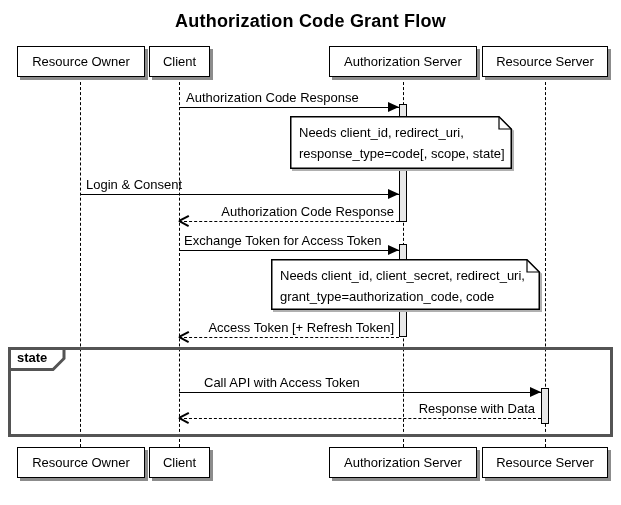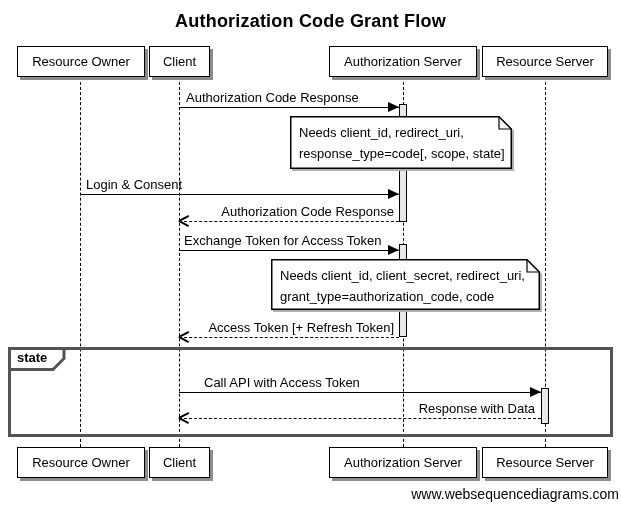--- a/index.html
+++ b/index.html
@@ -167,15 +167,14 @@
   <div class="pbox" style="left:149px; top:447px; width:61px;">
     <span class="pname">Client</span>
   </div>
   <div class="pbox" style="left:329px; top:447px; width:148px;">
     <span class="pname">Authorization Server</span>
   </div>
   <div class="pbox" style="left:482px; top:447px; width:126px;">
     <span class="pname">Resource Server</span>
   </div>
 
-  <div class="footer">www.websequencediagrams.com</div>
 
 </div>
 
 </body></html>

